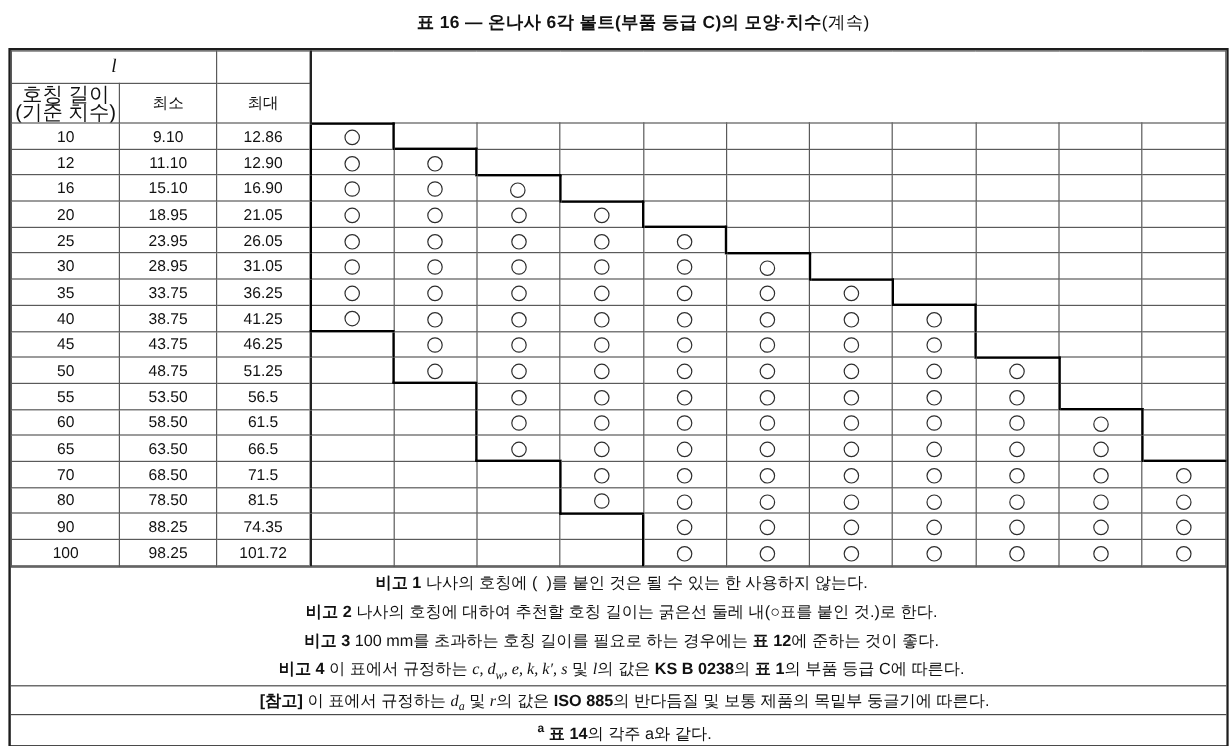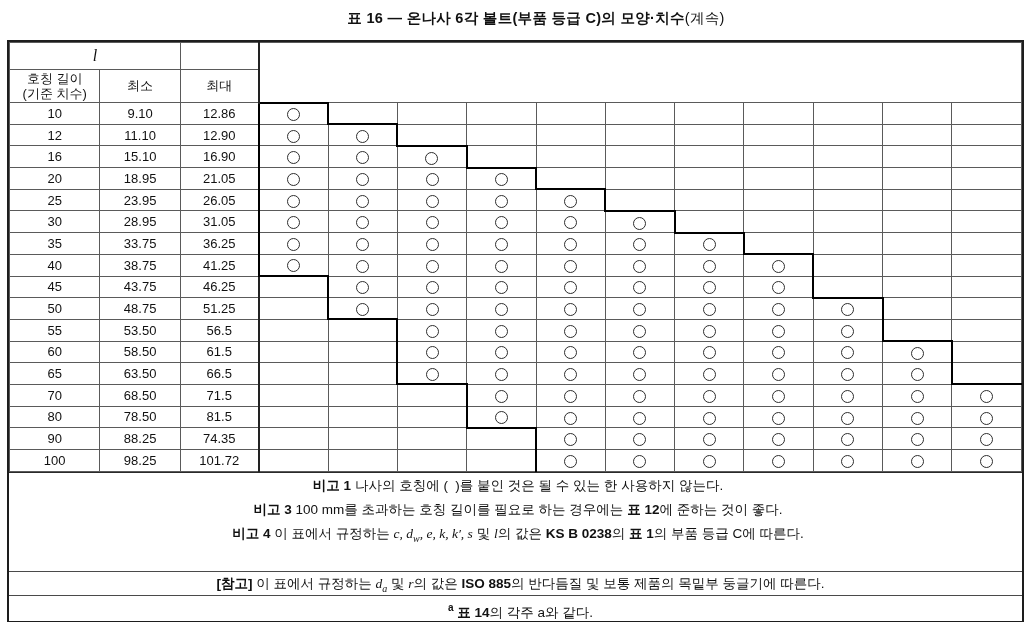--- a/index.html
+++ b/index.html
@@ -26,21 +26,21 @@
     text-align:center;vertical-align:middle;
     font-size:13px;font-weight:normal;overflow:hidden;
   }
   thead tr.h1{height:27px;}
   thead tr.h2{height:33px;}
   tbody tr{height:21.7px;}
   .h-l .lsym{
     font-family:"Liberation Serif","DejaVu Serif",serif;
     font-style:italic;font-size:16px;
   }
-  .h-name{line-height:15px;font-size:13px;}
+  .h-name{line-height:15px;font-size:17px;}
   .sep-l{border-left:2px solid #222;}
   td.num{font-size:13px;}
   .circle{
     display:inline-block;width:13px;height:13px;box-sizing:border-box;
     border:1.5px solid #2e2e2e;border-radius:50%;
     vertical-align:middle;background:transparent;
   }
   
   .bt{border-top:2.5px solid #000;}
   .bb{border-bottom:2.5px solid #000;}
@@ -382,20 +382,21 @@
           <td class=""><span class="circle"></span></td>
           <td class=""><span class="circle"></span></td>
           <td class=""><span class="circle"></span></td>
           <td class=""><span class="circle"></span></td>
         </tr>
       </tbody>
   </table>
 
   <div class="notes-box" id="notes-box">
       <div class="note-line"><span class="sb">비고 1</span><span> 나사의 호칭에 (&nbsp;&nbsp;)를 붙인 것은 될 수 있는 한 사용하지 않는다.</span></div>
+      <div class="note-line"><span class="sb">비고 2</span><span> 나사의 호칭에 대하여 추천할 호칭 길이는 굵은선 둘레 내(○표를 붙인 것.)로 한다.</span></div>
       <div class="note-line"><span class="sb">비고 3</span><span> 100 mm를 초과하는 호칭 길이를 필요로 하는 경우에는 </span><span class="sb">표 12</span><span>에 준하는 것이 좋다.</span></div>
       <div class="note-line"><span class="sb">비고 4</span><span> 이 표에서 규정하는 </span><span class="si">c, d</span><span class="ssub">w</span><span class="si">, e, k, k′, s</span><span> 및 </span><span class="si">l</span><span>의 값은 </span><span class="sb">KS B 0238</span><span>의 </span><span class="sb">표 1</span><span>의 부품 등급 C에 따른다.</span></div>
     </div>
   <div class="remark-box" id="remark-box">
       <div class="note-line"><span class="sb">[참고]</span><span> 이 표에서 규정하는 </span><span class="si">d</span><span class="ssub">a</span><span> 및 </span><span class="si">r</span><span>의 값은 </span><span class="sb">ISO 885</span><span>의 반다듬질 및 보통 제품의 목밑부 둥글기에 따른다.</span></div>
     </div>
   <div class="footnote-box" id="footnote-box">
       <div class="note-line"><span class="ssup">a</span><span>  </span><span class="sb">표 14</span><span>의 각주 a와 같다.</span></div>
     </div>
 </div>

